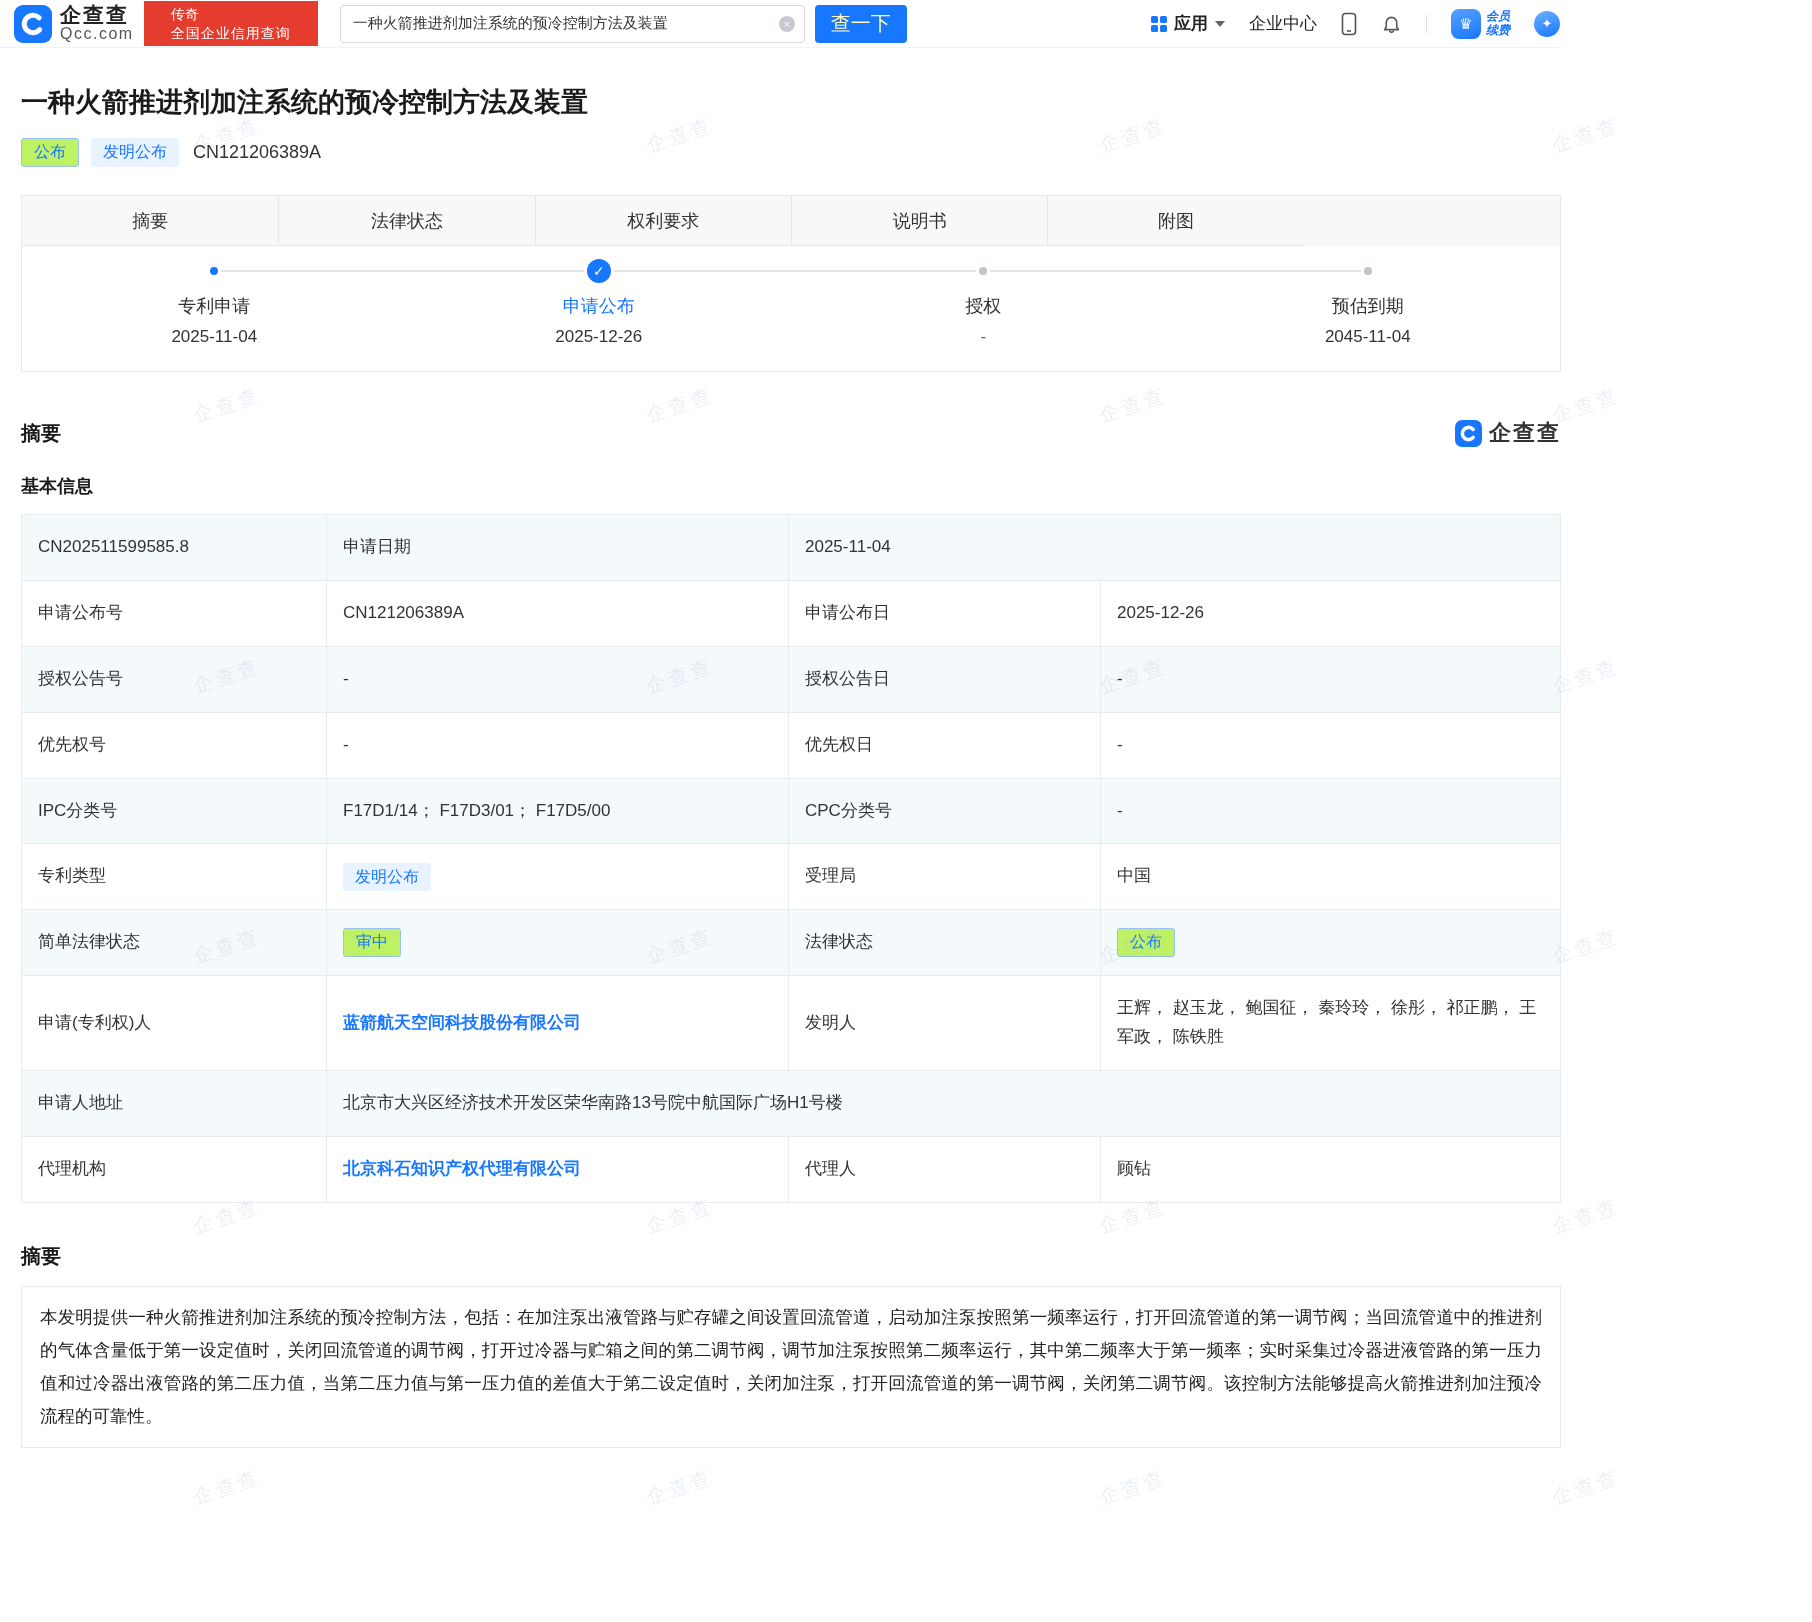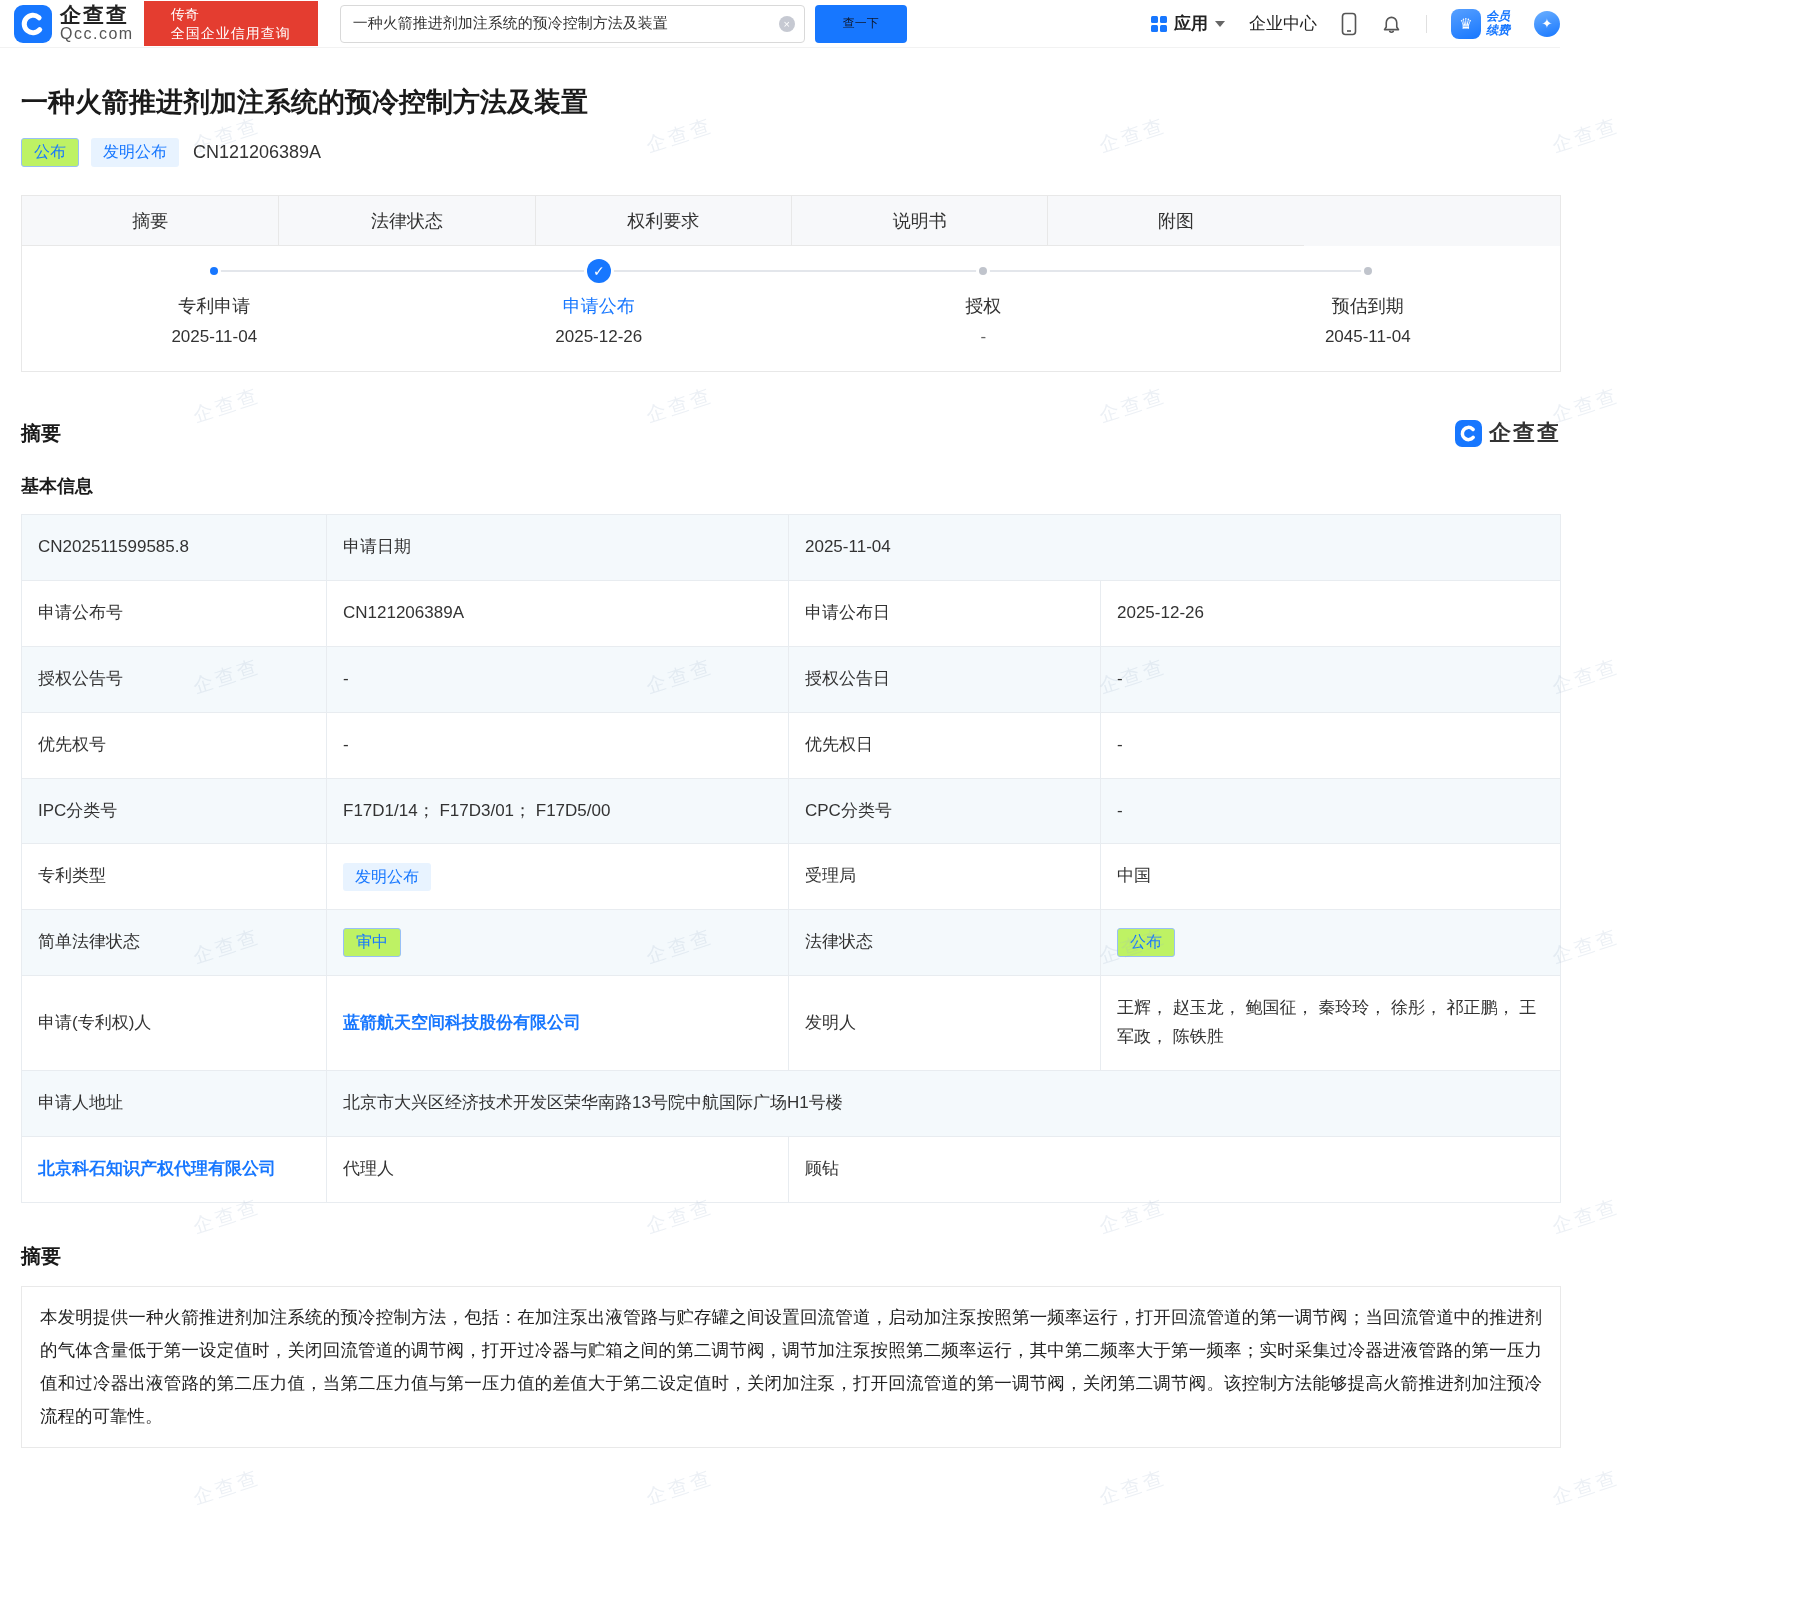--- a/index.html
+++ b/index.html
@@ -31,21 +31,21 @@
   .promo .l2 { font-size:14px; letter-spacing:1px; }
   .searchwrap { margin-left:22px; position:relative; width:465px; height:38px;
     border:1px solid #d9d9d9; border-radius:4px; display:flex; align-items:center; background:#fff; }
   .searchwrap input { border:none; outline:none; width:100%; height:100%;
     padding:0 34px 0 12px; font-size:15px; color:#333; background:transparent;
     font-family:"Liberation Sans","DejaVu Sans",sans-serif; }
   .clear-ico { position:absolute; right:9px; top:50%; transform:translateY(-50%);
     width:16px; height:16px; border-radius:50%; background:#c6c9d2; color:#fff;
     font-size:11px; line-height:16px; text-align:center; cursor:pointer; }
   .search-btn { margin-left:10px; width:92px; height:38px; background:#1777ff;
-    color:#0f172a; border:none; border-radius:4px; font-size:12px; cursor:pointer;
+    color:#fef9c3; border:none; border-radius:4px; font-size:20px; cursor:pointer;
     font-family:"Liberation Sans","DejaVu Sans",sans-serif; }
   .hdr-right { margin-left:auto; display:flex; align-items:center; gap:24px; }
   .apps { display:flex; align-items:center; gap:7px; cursor:pointer; font-size:17px; color:#222; font-weight:600; }
   .grid-ico { display:grid; grid-template-columns:7px 7px; grid-template-rows:7px 7px; gap:2px; }
   .grid-ico i { background:#1777ff; border-radius:1.5px; }
   .caret { width:0; height:0; border-left:5px solid transparent; border-right:5px solid transparent; border-top:6px solid #666; }
   .nav-text { font-size:17px; color:#222; cursor:pointer; }
   .icon-btn { cursor:pointer; display:flex; align-items:center; }
   .vdiv { width:1px; height:18px; background:#e0e0e0; }
   .vip { display:flex; align-items:center; gap:5px; cursor:pointer; }
@@ -321,20 +321,21 @@
           <span class="blue-link">蓝箭航天空间科技股份有限公司</span>
         </div>
       <div class="cell">发明人</div>
       <div class="cell">王辉， 赵玉龙， 鲍国征， 秦玲玲， 徐彤， 祁正鹏， 王军政， 陈铁胜</div>
     </div>
     <div class="trow">
       <div class="cell">申请人地址</div>
       <div class="cell span3">北京市大兴区经济技术开发区荣华南路13号院中航国际广场H1号楼</div>
     </div>
     <div class="trow">
+      <div class="cell">代理机构</div>
       <div class="cell">
           <span class="blue-link">北京科石知识产权代理有限公司</span>
         </div>
       <div class="cell">代理人</div>
       <div class="cell">顾钻</div>
     </div>
   </div>
 
   <div class="h2" style="margin-top:40px;">摘要</div>
   <div class="abs-box">本发明提供一种火箭推进剂加注系统的预冷控制方法，包括：在加注泵出液管路与贮存罐之间设置回流管道，启动加注泵按照第一频率运行，打开回流管道的第一调节阀；当回流管道中的推进剂的气体含量低于第一设定值时，关闭回流管道的调节阀，打开过冷器与贮箱之间的第二调节阀，调节加注泵按照第二频率运行，其中第二频率大于第一频率；实时采集过冷器进液管路的第一压力值和过冷器出液管路的第二压力值，当第二压力值与第一压力值的差值大于第二设定值时，关闭加注泵，打开回流管道的第一调节阀，关闭第二调节阀。该控制方法能够提高火箭推进剂加注预冷流程的可靠性。</div>

